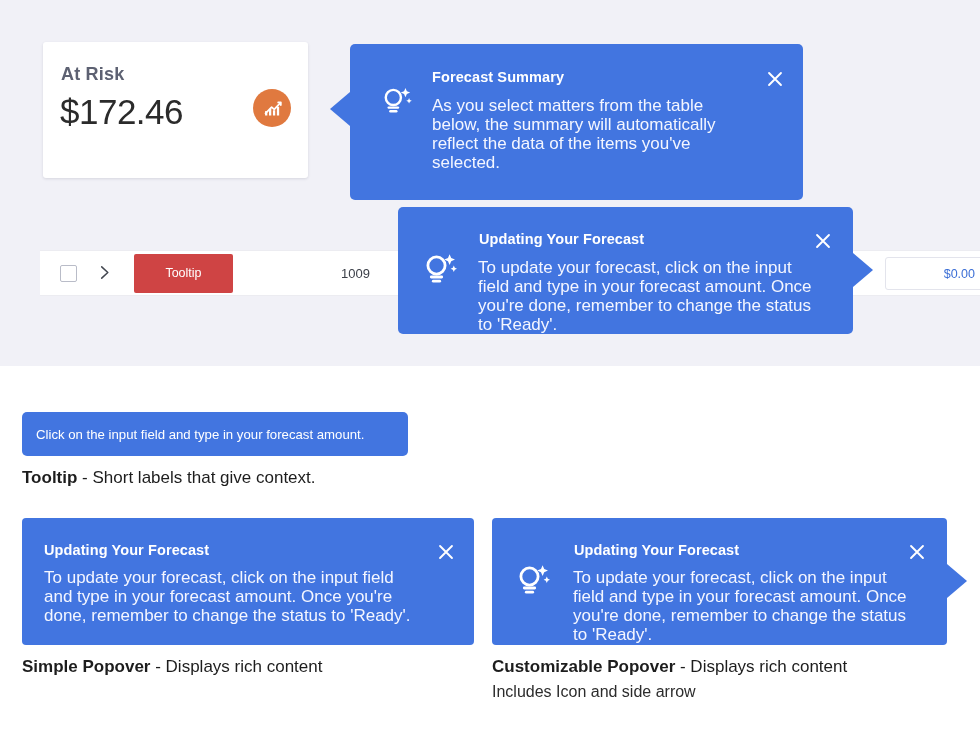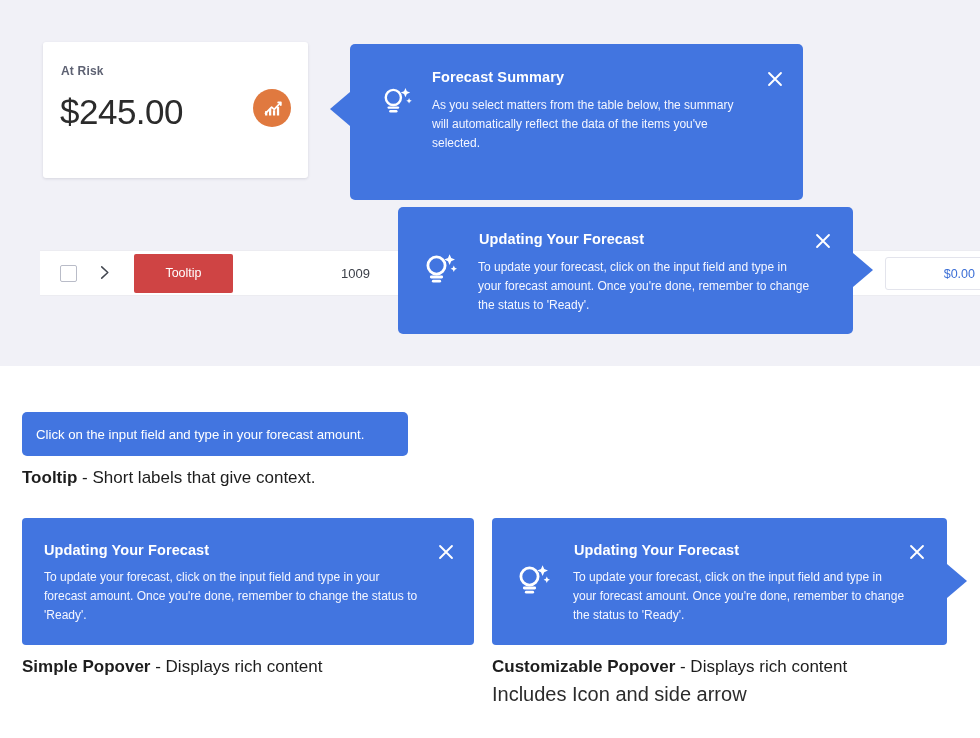--- a/index.html
+++ b/index.html
@@ -19,21 +19,21 @@
   }
 
   
   .metric-card {
     position:absolute; left:43px; top:42px; width:265px; height:136px;
     background:#ffffff; border-radius:3px;
     box-shadow: 0 1px 3px rgba(30,30,60,.13);
   }
   .metric-label {
     position:absolute; left:18px; top:22px;
-    font-size:12px; font-weight:bold; color:#5d6172; letter-spacing:.2px;
+    font-size:18px; font-weight:bold; color:#5d6172; letter-spacing:.2px;
   }
   .metric-value {
     position:absolute; left:17px; top:50px;
     font-size:35px; color:#2b2b2b; font-weight:400; letter-spacing:-.5px;
   }
   .metric-icon {
     position:absolute; right:17px; top:47px;
     width:38px; height:38px; border-radius:50%;
     background:#e0793f;
     display:flex; align-items:center; justify-content:center;
@@ -47,21 +47,21 @@
     color:#ffffff;
   }
   .pop-inner { position:relative; width:100%; height:100%; }
   .pop-icon { position:absolute; }
   .pop-title {
     position:absolute;
     font-size:14.5px; font-weight:bold; letter-spacing:.1px;
   }
   .pop-body {
     position:absolute;
-    font-size:12px; line-height:19px; color:#f4f6ff;
+    font-size:17px; line-height:19px; color:#f4f6ff;
   }
   .pop-close {
     position:absolute; width:22px; height:22px;
     cursor:pointer;
   }
   .arrow-left, .arrow-right {
     position:absolute; width:0; height:0;
   }
   .arrow-left {
     border-top:17px solid transparent;
@@ -158,31 +158,31 @@
     left:492px; top:518px; width:455px; height:127px;
     background:#4275e0; border-radius:4px;
   }
   #pop-custom .pop-icon { left:22px; top:44px; }
   #pop-custom .pop-title { left:82px; top:24px; }
   #pop-custom .pop-body { left:81px; top:50px; width:335px; }
   #pop-custom .pop-close { right:19px; top:23px; }
   #pop-custom .arrow-right { right:-20px; top:46px; }
   #caption-custom { left:492px; top:657px; }
   #caption-custom-sub {
-    left:492px; top:683px; font-size:20px; color:#2c2c2c;
+    left:492px; top:683px; font-size:16px; color:#2c2c2c;
   }
 </style>
 </head>
 <body>
 
 <div class="stage">
 
   <div class="metric-card">
     <div class="metric-label">At Risk</div>
-    <div class="metric-value">$245.00</div>
+    <div class="metric-value">$172.46</div>
     <div class="metric-icon">
       <svg width="21" height="21" viewBox="0 0 24 24">
         <path d="M4 17.5 L11 10.5 L14 13 L21 5.5" stroke="#ffffff" stroke-width="2" fill="none" stroke-linecap="round" stroke-linejoin="round"></path>
         <path d="M18.5 5 L21.5 5 L21.5 8" stroke="#ffffff" stroke-width="2" fill="none" stroke-linecap="round" stroke-linejoin="round"></path>
         <rect x="3.5" y="15" width="2.6" height="5" fill="#ffffff"></rect>
         <rect x="8" y="12.5" width="2.6" height="7.5" fill="#ffffff"></rect>
         <rect x="12.5" y="14" width="2.6" height="6" fill="#ffffff"></rect>
         <rect x="17" y="10" width="2.6" height="10" fill="#ffffff"></rect>
       </svg>
     </div>

